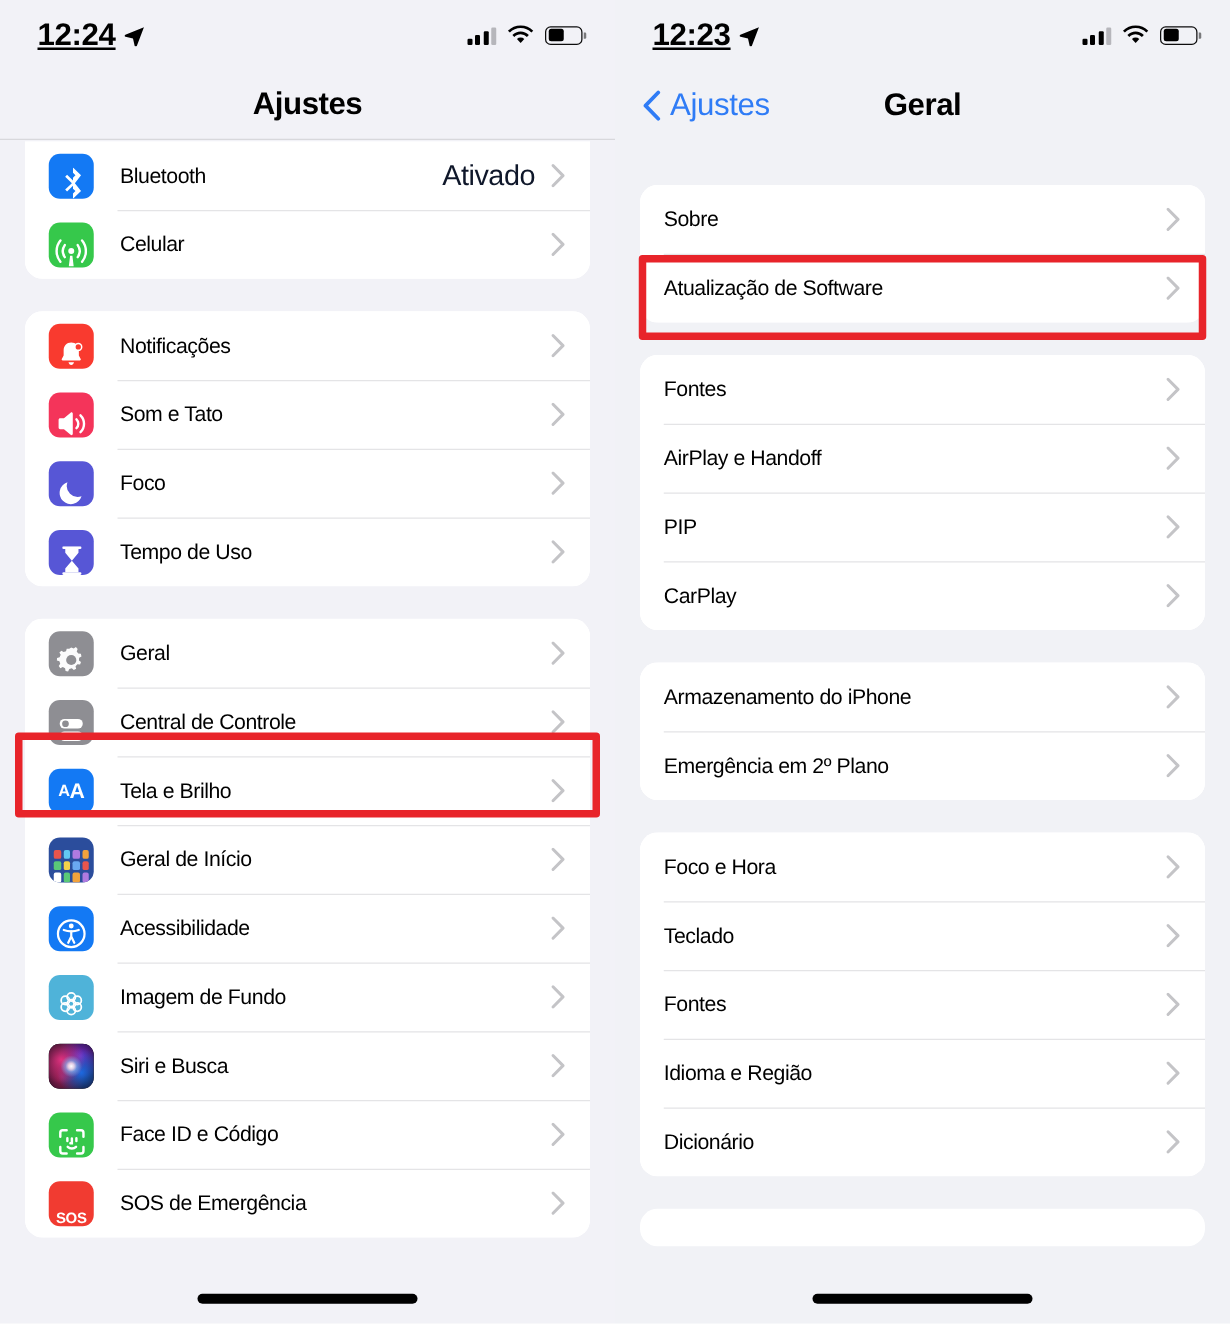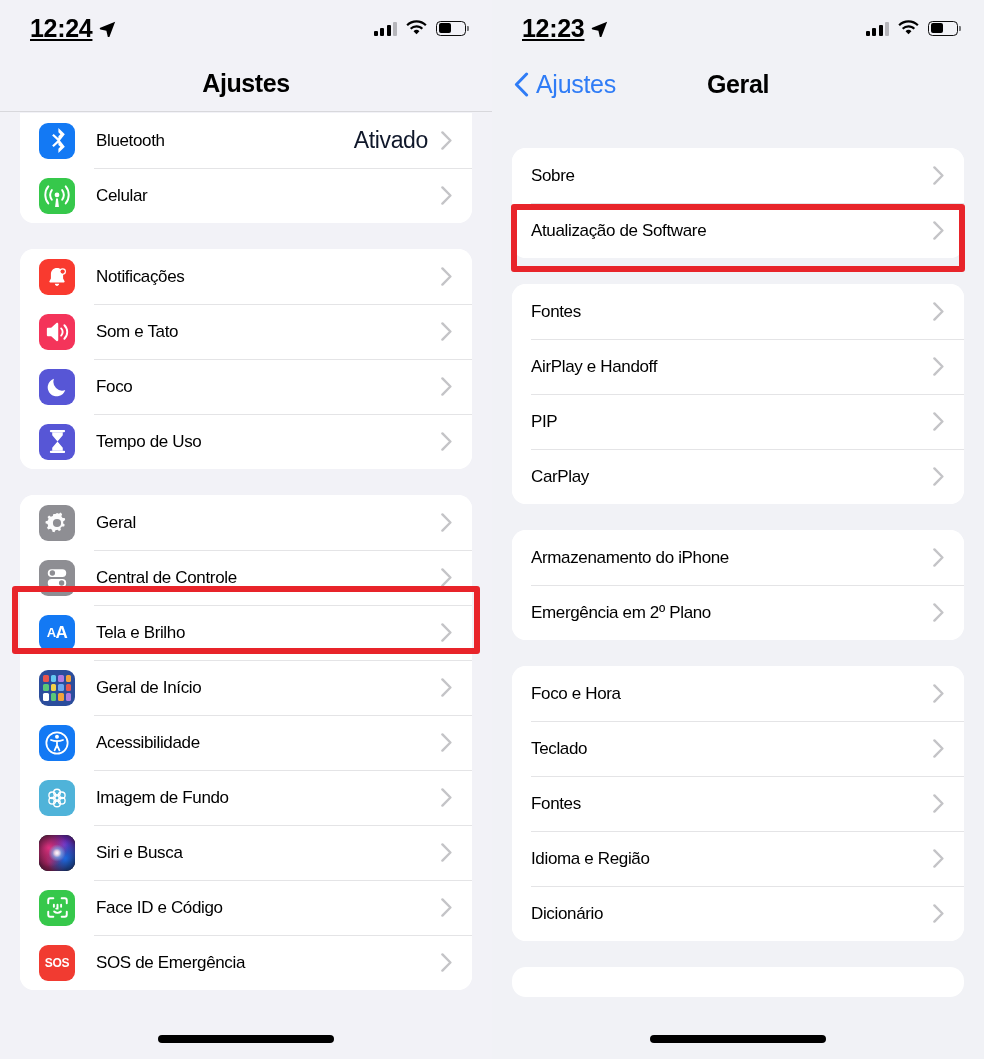--- a/index.html
+++ b/index.html
@@ -107,21 +107,21 @@
     content: "";
     position: absolute; top: 0; height: 1px;
     left: 74px; right: 0;
     background: #e4e4e6;
   }
   .phone.right .row + .row::before { left: 19px; }
 
   .row-icon {
     width: 36px; height: 36px; border-radius: 9px;
     flex: 0 0 36px;
-    display: flex; align-items: center; justify-content: center;
+    display: flex; align-items: flex-end; justify-content: center;
     overflow: hidden; position: relative;
   }
   .row-label {
     margin-left: 21px;
     font-size: 17px; color: #000;
     letter-spacing: -0.35px;
     white-space: nowrap;
   }
   .phone.right .row-label { margin-left: 0; }
   .row-spacer { flex: 1 1 auto; }

